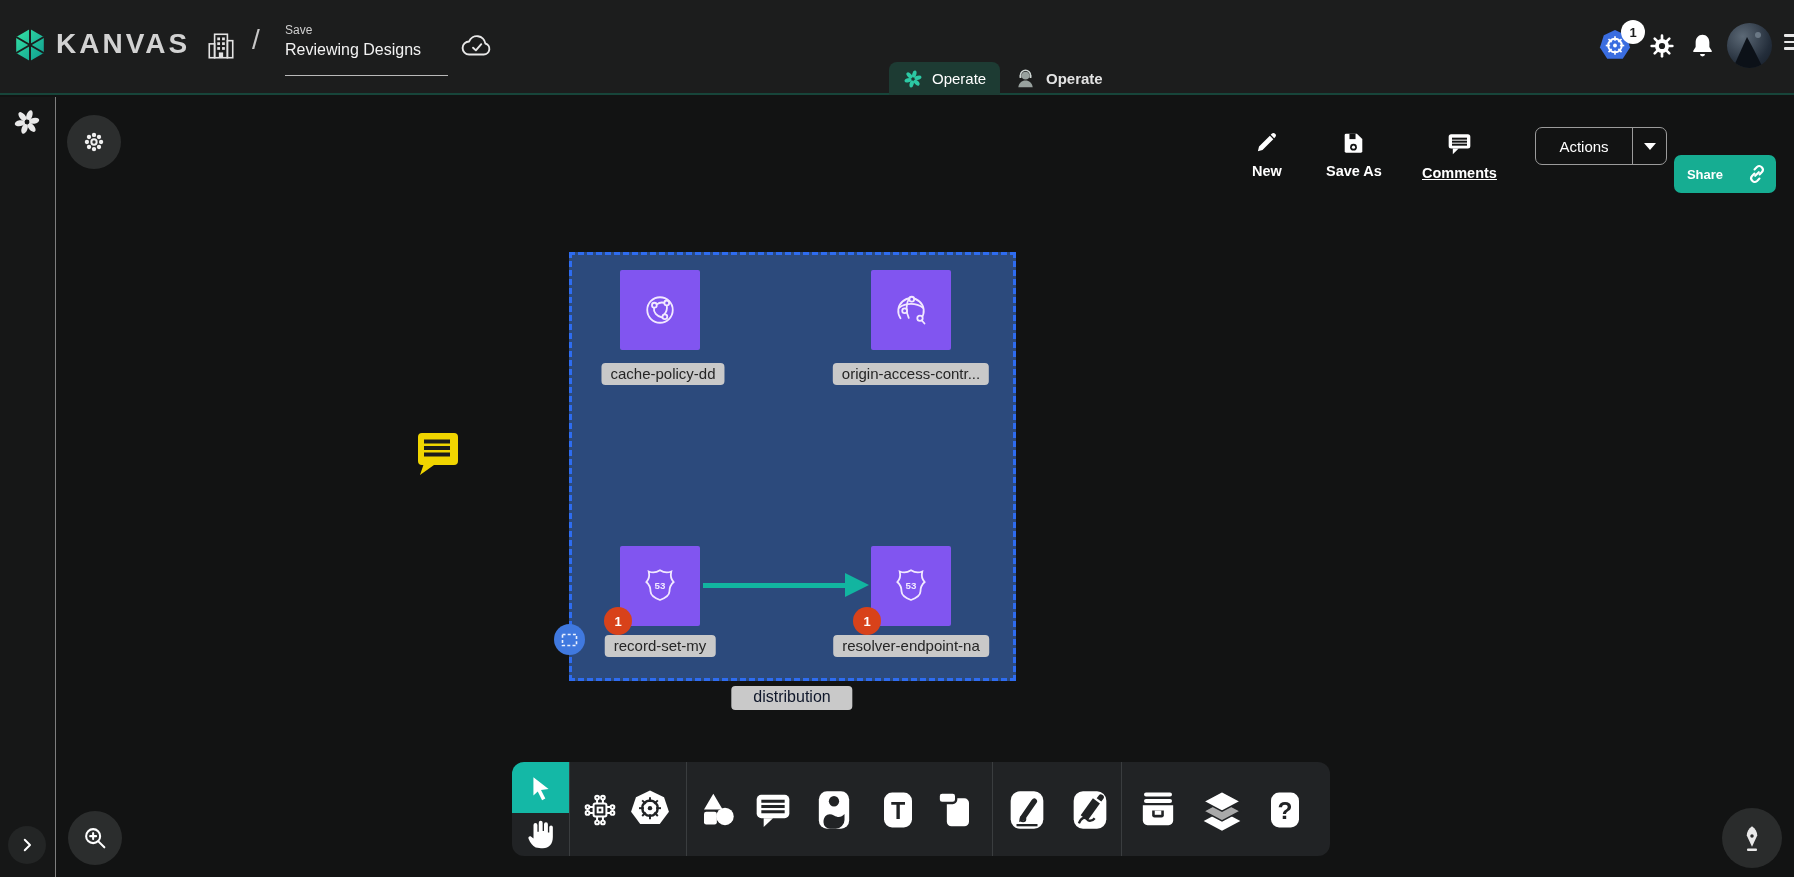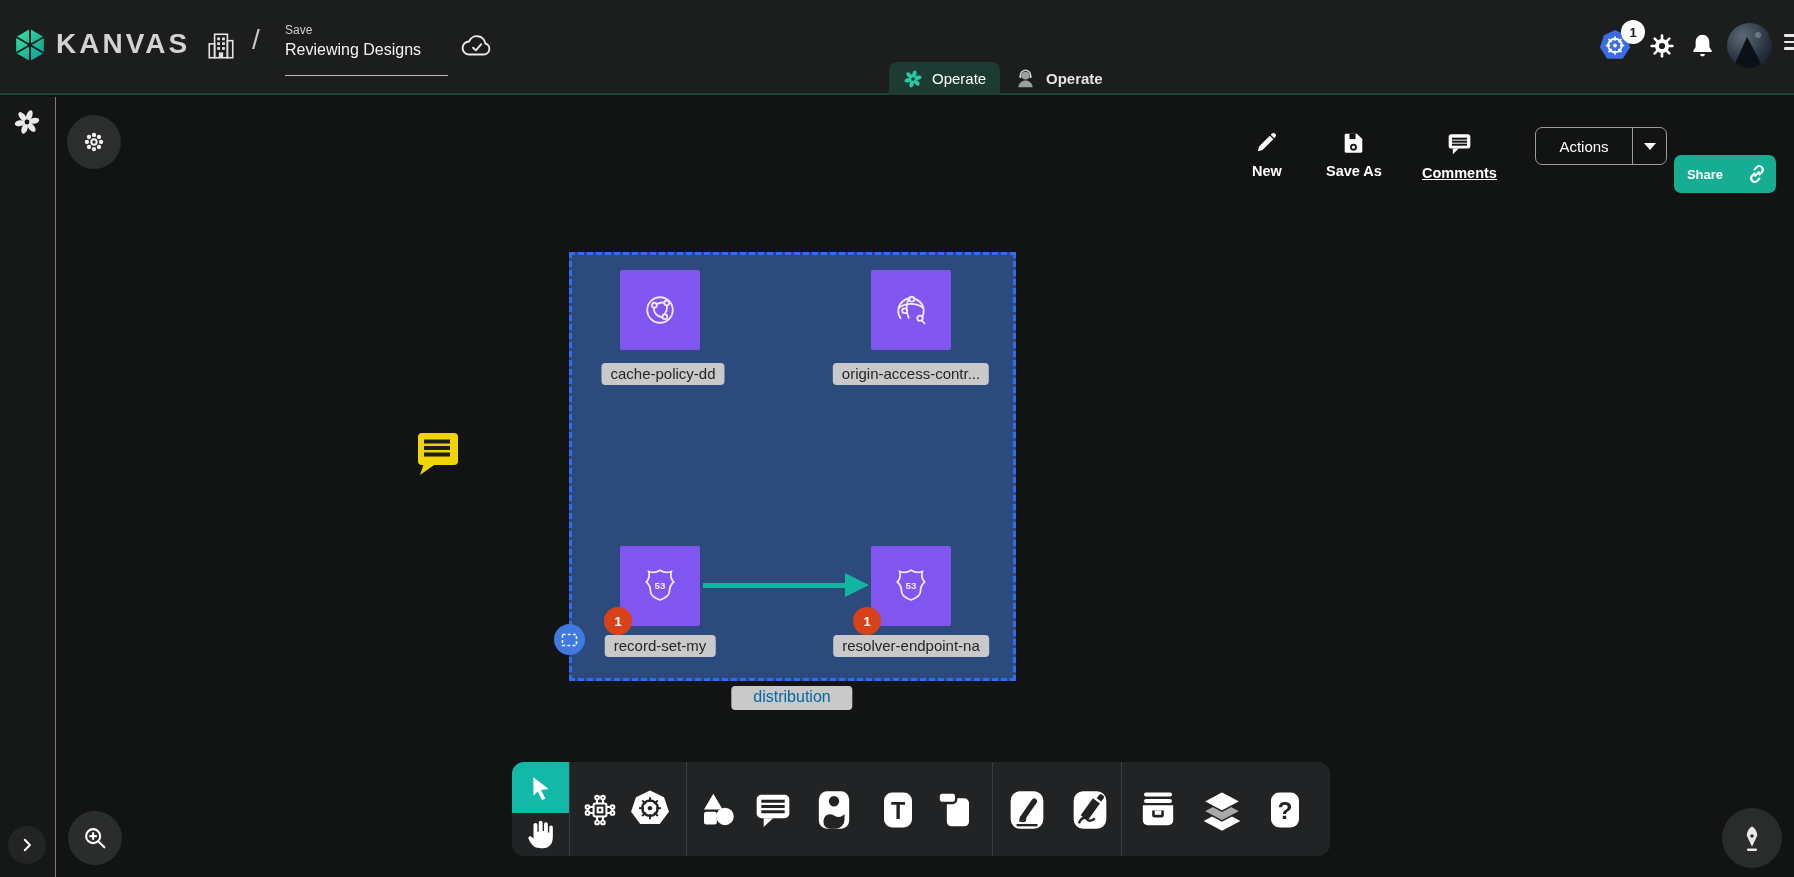--- a/index.html
+++ b/index.html
@@ -39,21 +39,21 @@
   .round-btn { position:absolute; border-radius:50%; display:flex; align-items:center; justify-content:center; cursor:pointer; }
 
   
   .group { position:absolute; left:569px; top:252px; width:447px; height:429px; background:#2c4a7c; border:3px dashed #2e6cf0; }
   .node { position:absolute; width:80px; height:80px; background:#8155f0; border-radius:2px; display:flex; align-items:center; justify-content:center; }
   .nlabel { position:absolute; transform:translateX(-50%); background:#c9c9c9; color:#262626; font-size:15px; padding:2px 9px 3px; border-radius:4px; white-space:nowrap; }
   .nbadge { position:absolute; width:28px; height:28px; border-radius:50%; background:#d8421a; color:#ffffff; font-weight:bold; font-size:13px; display:flex; align-items:center; justify-content:center; }
   .arrow-line { position:absolute; left:131px; top:328px; width:146px; height:5px; background:#12b5a0; }
   .arrow-head { position:absolute; left:273px; top:318px; width:0; height:0; border-top:12px solid transparent; border-bottom:12px solid transparent; border-left:24px solid #12b5a0; }
   .group-handle { position:absolute; left:-18px; top:369px; width:31px; height:31px; border-radius:50%; background:#4079df; display:flex; align-items:center; justify-content:center; }
-  .dist-label { position:absolute; left:792px; top:686px; transform:translateX(-50%); background:#c9c9c9; color:#0369a1; font-size:16px; padding:2px 22px 4px; border-radius:4px; }
+  .dist-label { position:absolute; left:792px; top:686px; transform:translateX(-50%); background:#c9c9c9; color:#0f172a; font-size:16px; padding:2px 22px 4px; border-radius:4px; }
 
   
   .toolbar { position:absolute; left:512px; top:762px; width:818px; height:94px; background:#212325; border-radius:12px; }
   .select-tile { position:absolute; left:0; top:0; width:57px; height:51px; background:#14b8a6; border-radius:12px 0 0 0; display:flex; align-items:center; justify-content:center; cursor:pointer; }
   .hand-tile { position:absolute; left:8px; top:52px; width:42px; height:40px; display:flex; align-items:center; justify-content:center; cursor:pointer; }
   .tb-sep { position:absolute; top:0; width:1px; height:94px; background:#3a3d3f; }
   .tb { position:absolute; top:26px; width:44px; height:44px; display:flex; align-items:center; justify-content:center; cursor:pointer; }
 
   .comment-marker { position:absolute; left:414px; top:431px; cursor:pointer; }
   svg { display:block; }

